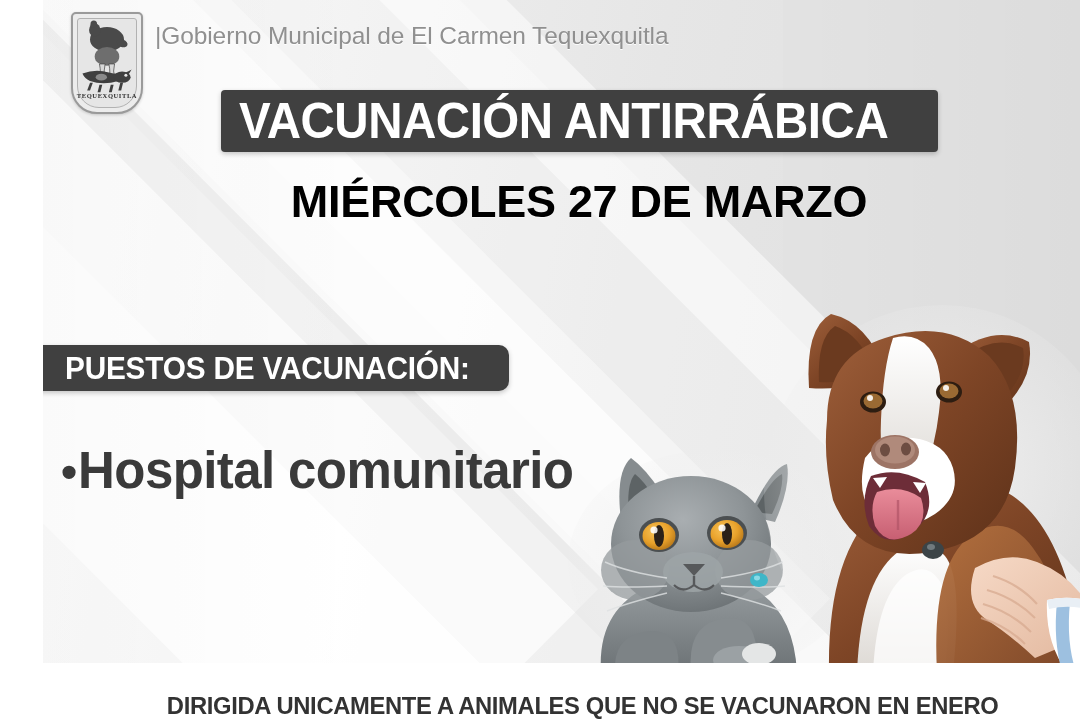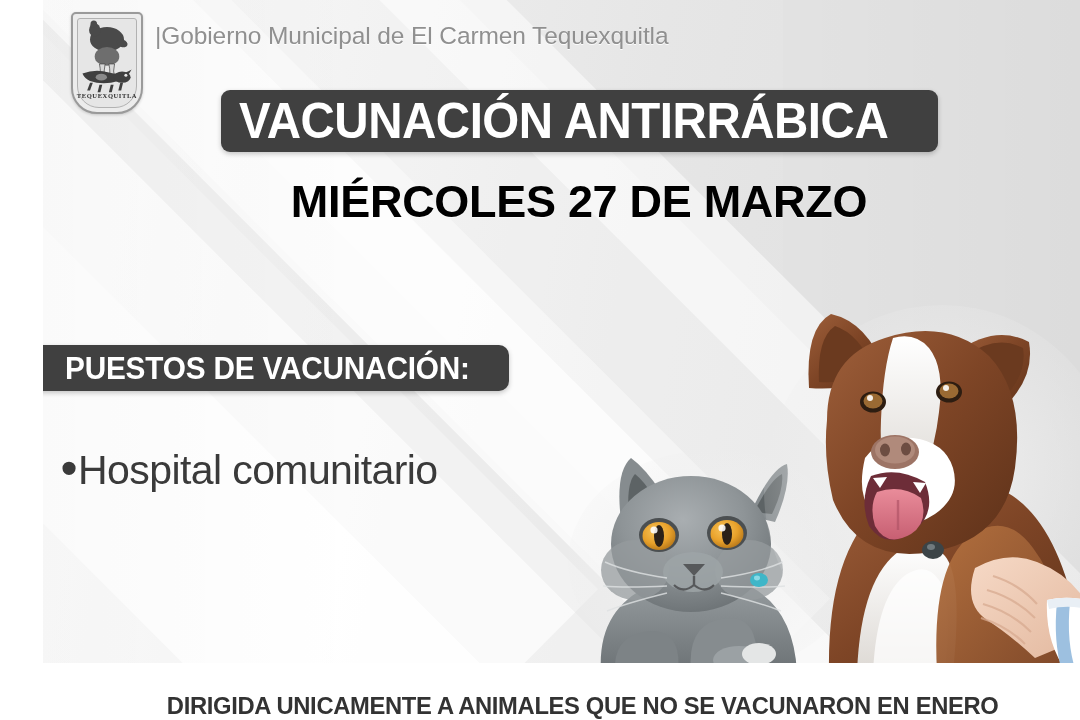--- a/index.html
+++ b/index.html
@@ -115,21 +115,21 @@
     color: #ffffff;
     display: flex;
     align-items: center;
     z-index: 7;
     box-shadow: 0 2px 5px rgba(0,0,0,0.22);
   }
   .band-title {
     left: 178px; top: 90px;
     height: 62px;
     padding: 0 16px 0 18px;
-    border-radius: 9px;
+    border-radius: 4px;
   }
   .band-title span {
     font-size: 50px;
     font-weight: 700;
     letter-spacing: -0.5px;
     line-height: 1;
     white-space: nowrap;
     transform: scaleX(0.95);
     transform-origin: left center;
   }
@@ -173,22 +173,22 @@
     z-index: 6;
     text-shadow: 0 1px 0 rgba(255,255,255,0.55);
   }
   .list-bullet {
     font-size: 46px;
     line-height: 1;
     font-weight: 700;
     margin-right: 1px;
   }
   .list-label {
-    font-size: 41px;
-    font-weight: 400;
+    font-size: 51px;
+    font-weight: 700;
     letter-spacing: -0.6px;
     line-height: 1;
     white-space: nowrap;
   }
 
   
   .photo {
     position: absolute;
     z-index: 4;
   }

